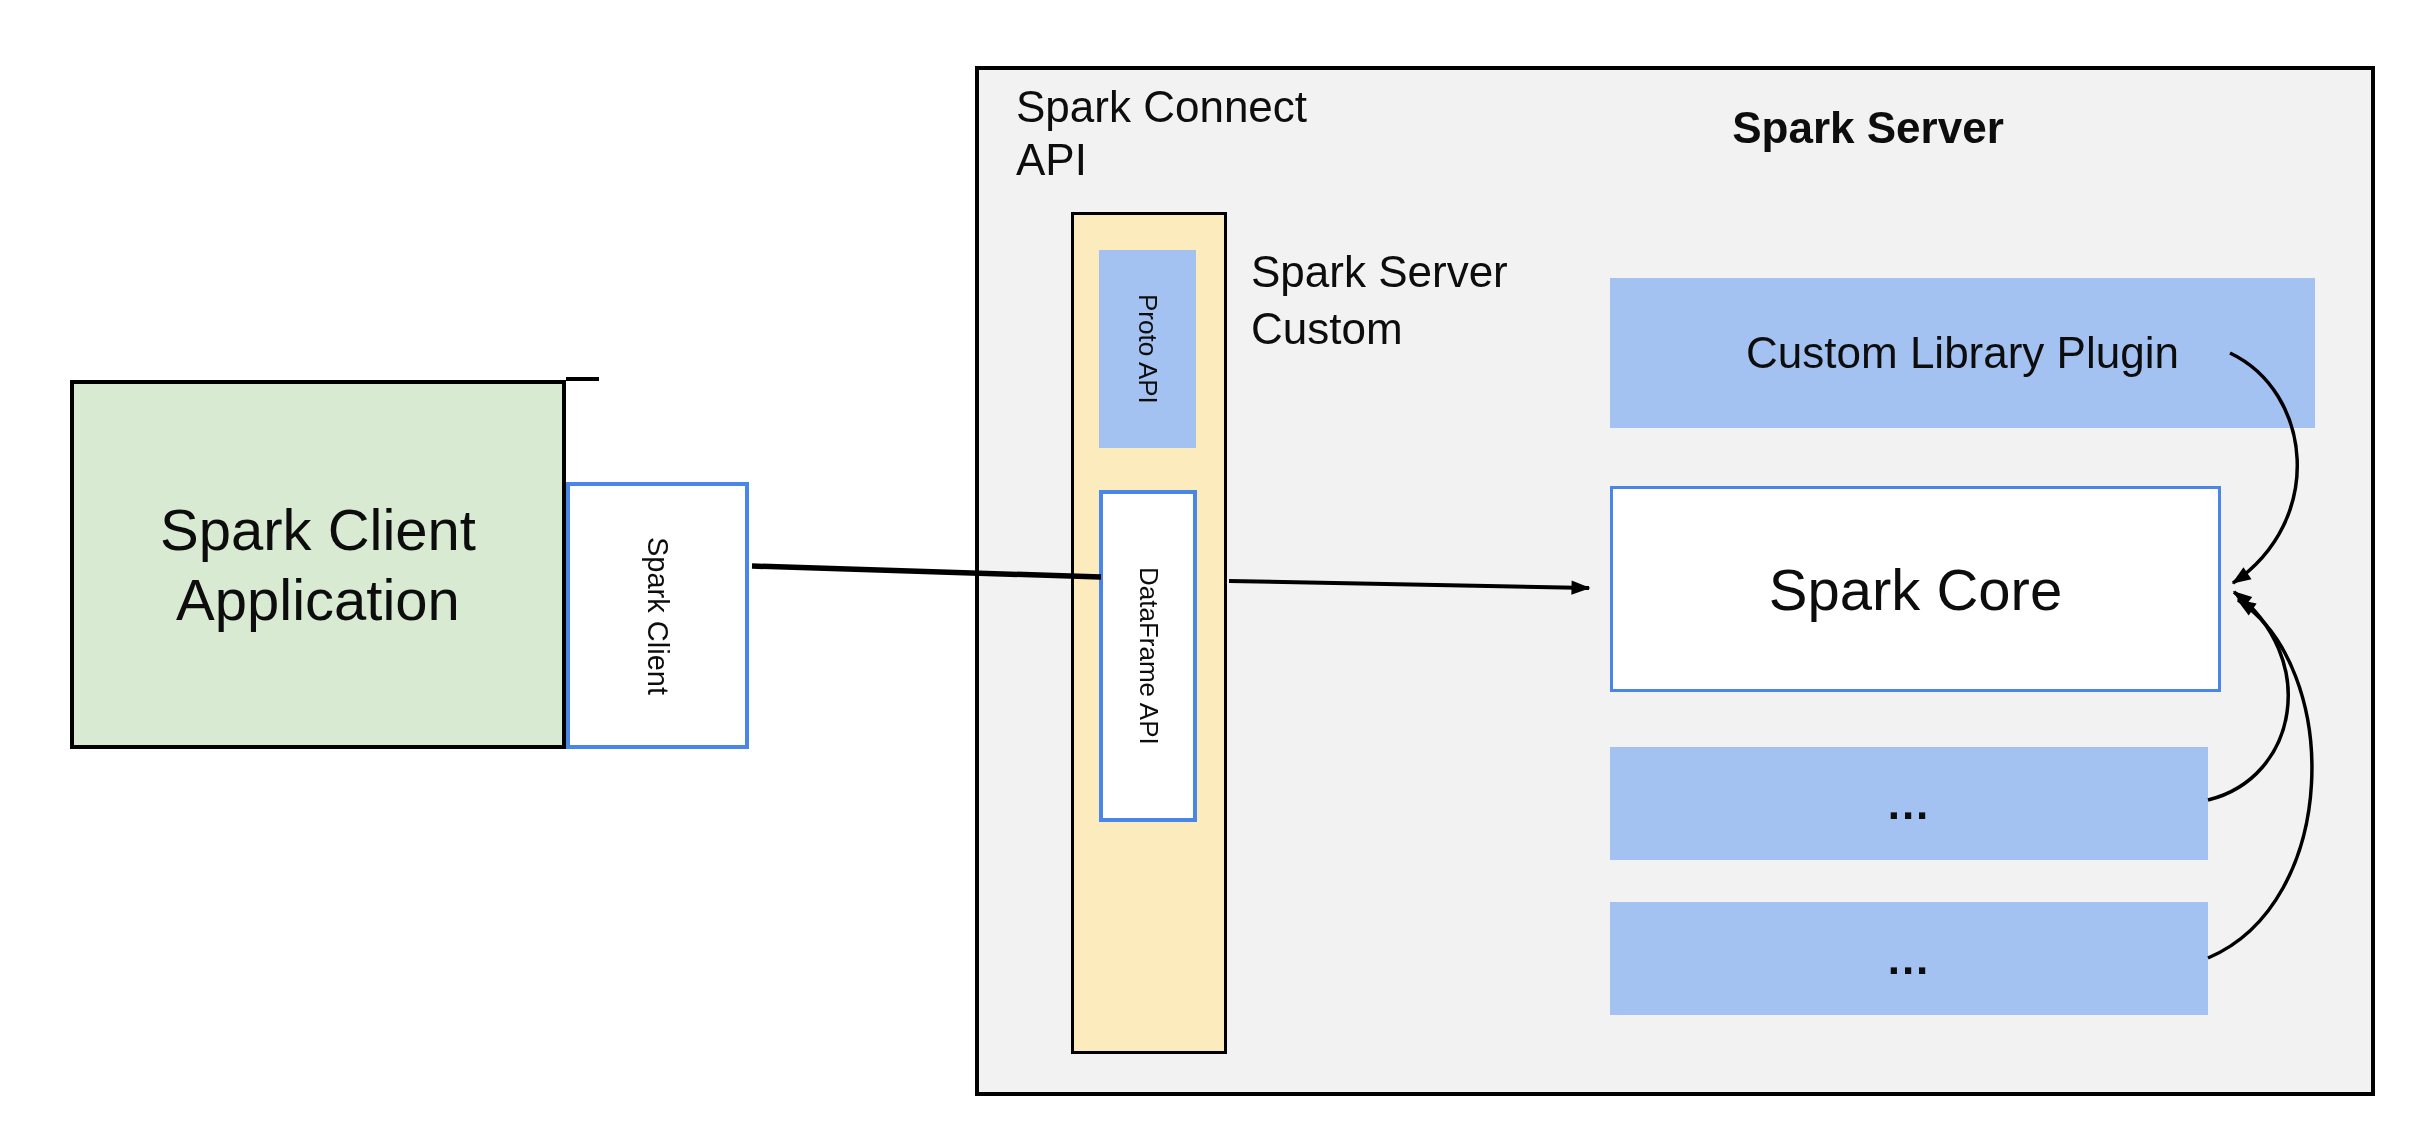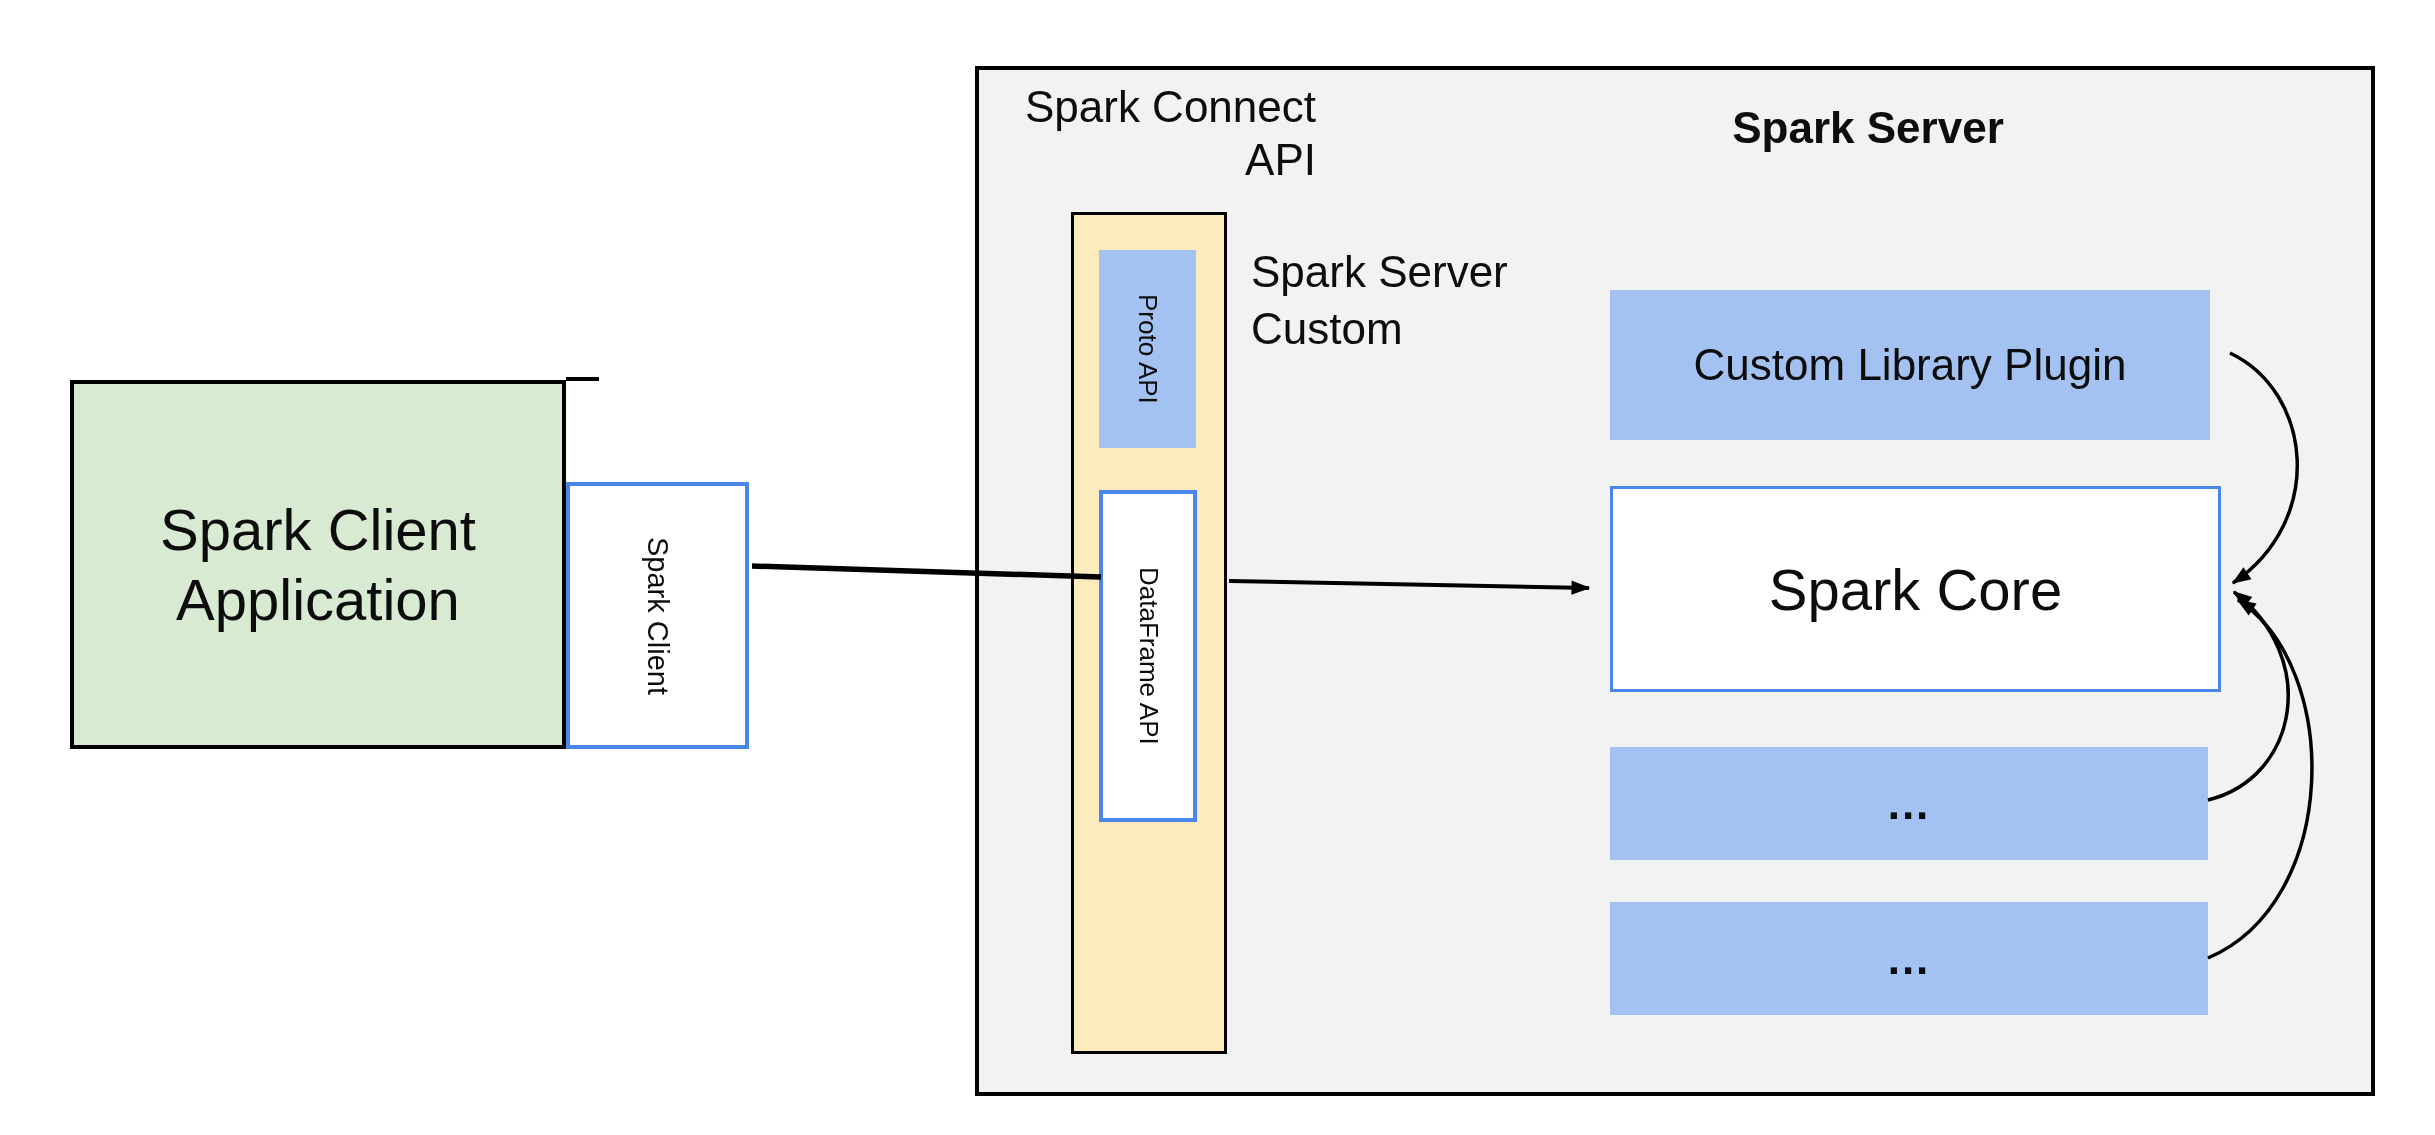--- a/index.html
+++ b/index.html
@@ -52,21 +52,21 @@
 
   
   .connect-container{
     left:975px;top:66px;width:1400px;height:1030px;
     background:var(--container_fill);
     border:4px solid var(--line_color);
   }
   .connect-title{
     left:1016px;top:80px;width:300px;
     font-size:44px;line-height:53px;
-    text-align:right;font-weight:400;
+    text-align:left;font-weight:400;
   }
   .server-title{
     left:1668px;top:103px;width:400px;
     font-size:44px;line-height:50px;
     text-align:center;font-weight:700;
   }
   .yellow-bar{
     left:1071px;top:212px;width:156px;height:842px;
     background:var(--yellow_fill);
     border:3px solid var(--line_color);
@@ -83,21 +83,21 @@
     font-size:26px;
   }
   .server-library-label{
     left:1251px;top:243px;width:320px;
     font-size:44px;line-height:57px;
     text-align:left;font-weight:400;
   }
 
   
   .custom-plugin{
-    left:1610px;top:290px;width:600px;height:150px;
+    left:1610px;top:278px;width:705px;height:150px;
     background:var(--blue_fill);
     font-size:44px;
   }
   .spark-core{
     left:1610px;top:486px;width:611px;height:206px;
     background:#ffffff;
     border:3px solid var(--blue_border);
     font-size:58px;
     align-items:center;
   }

